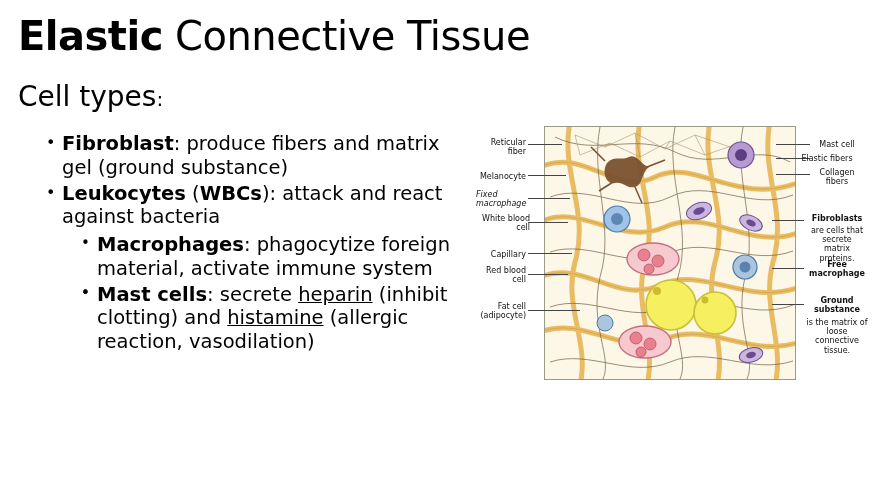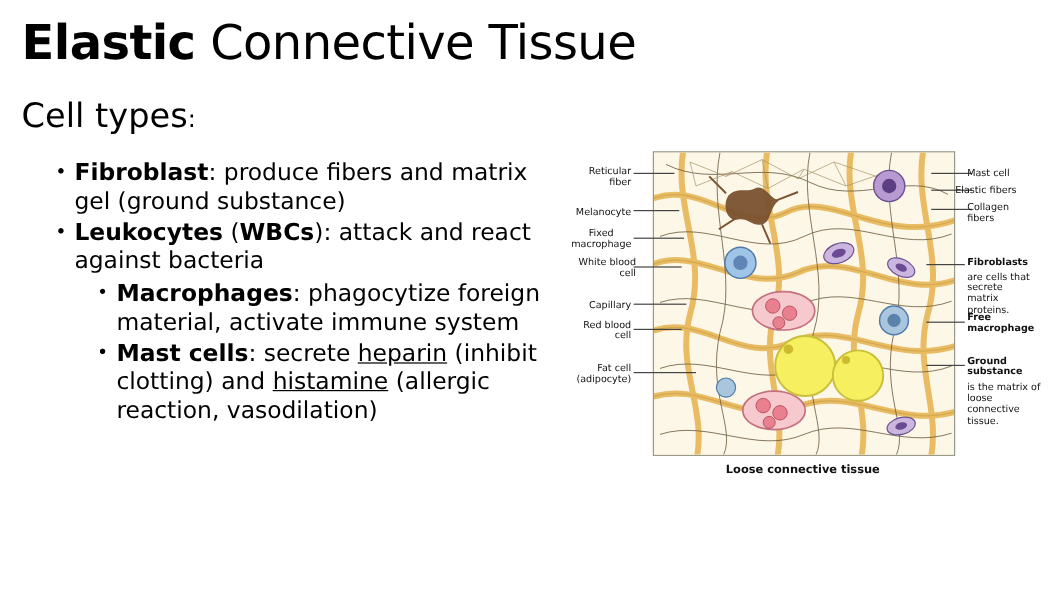--- a/index.html
+++ b/index.html
@@ -123,21 +123,21 @@
     font-weight: bold;
     color: #111;
   }
   .lbl {
     position: absolute;
     font-size: 8px;
     line-height: 1.15;
     color: #111;
     font-family: "DejaVu Sans", sans-serif;
   }
-  .lbl.right { text-align: left; }
+  .lbl.right { text-align: center; }
   .lbl.left { text-align: right; }
   .lbl.bold { font-weight: bold; }
   .leader {
     position: absolute;
     background: #444;
     height: 1px;
   }
   .cellnet {
     position: absolute;
     inset: 0;
@@ -264,26 +264,25 @@
     <div class="leader" style="left:52px; top:148px; width:40px;"></div>
     <div class="leader" style="left:52px; top:184px; width:52px;"></div>
 
     <div class="leader" style="left:300px; top:18px; width:34px;"></div>
     <div class="leader" style="left:300px; top:32px; width:34px;"></div>
     <div class="leader" style="left:300px; top:48px; width:34px;"></div>
     <div class="leader" style="left:296px; top:94px; width:32px;"></div>
     <div class="leader" style="left:296px; top:142px; width:32px;"></div>
     <div class="leader" style="left:296px; top:178px; width:32px;"></div>
 
-    <div class="fig-caption">Loose connective tissue</div>
 
     <div id="labels-left">
         <div class="lbl left" style="right: 342px; left: 0px; width: 50px; top: 12px; text-align: right;">Reticular<br>fiber</div>
         <div class="lbl left" style="right: 342px; left: 0px; width: 50px; top: 46px; text-align: right;">Melanocyte</div>
-        <div class="lbl left" style="right: 342px; left: 0px; width: 50px; top: 64px; text-align: center;">Fixed<br>macrophage</div>
+        <div class="lbl left" style="right: 342px; left: 0px; width: 50px; top: 64px; text-align: left; font-style: italic;">Fixed<br>macrophage</div>
         <div class="lbl left" style="right: 342px; left: 4px; width: 50px; top: 88px; text-align: right;">White blood<br>cell</div>
         <div class="lbl left" style="right: 342px; left: 0px; width: 50px; top: 124px; text-align: right;">Capillary</div>
         <div class="lbl left" style="right: 342px; left: 0px; width: 50px; top: 140px; text-align: right;">Red blood<br>cell</div>
         <div class="lbl left" style="right: 342px; left: 0px; width: 50px; top: 176px; text-align: right;">Fat cell<br>(adipocyte)</div>
       </div>
     <div id="labels-right">
         <div class="lbl right" style="left: 330px; width: 62px; top: 14px;">Mast cell</div>
         <div class="lbl right" style="left: 320px; width: 62px; top: 28px;">Elastic fibers</div>
         <div class="lbl right" style="left: 330px; width: 62px; top: 42px;">Collagen<br>fibers</div>
         <div class="lbl right bold" style="left: 330px; width: 62px; top: 88px;">Fibroblasts</div>

